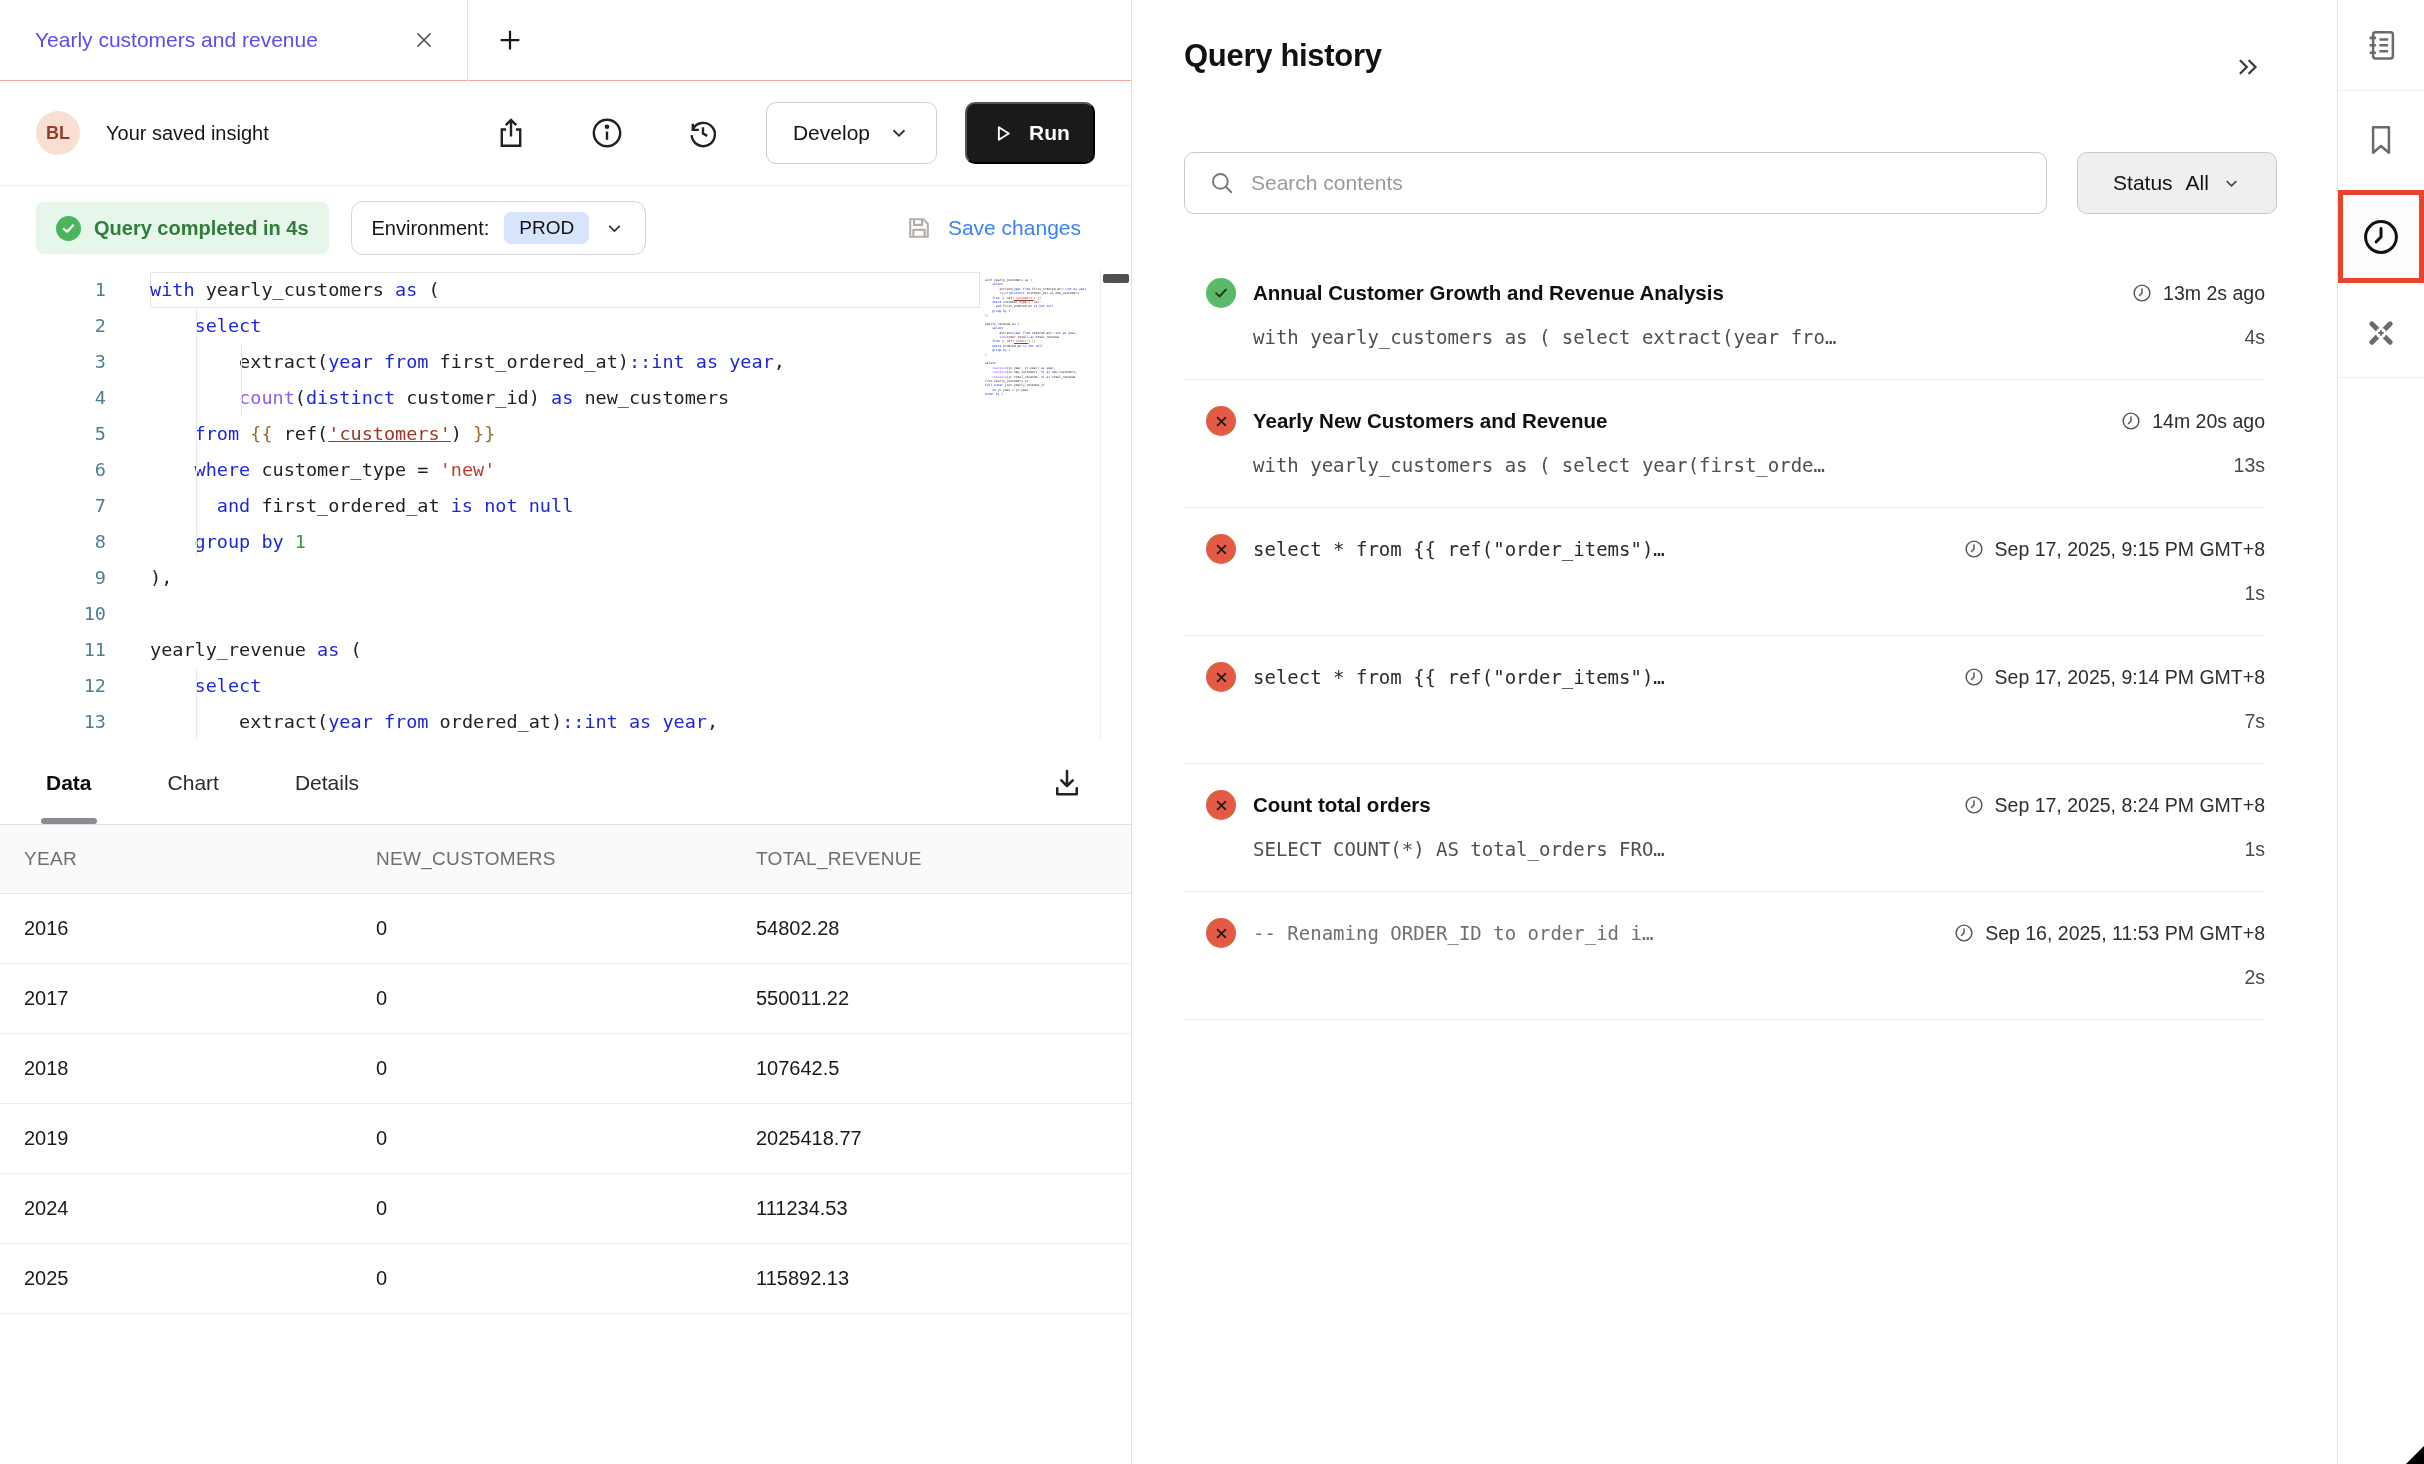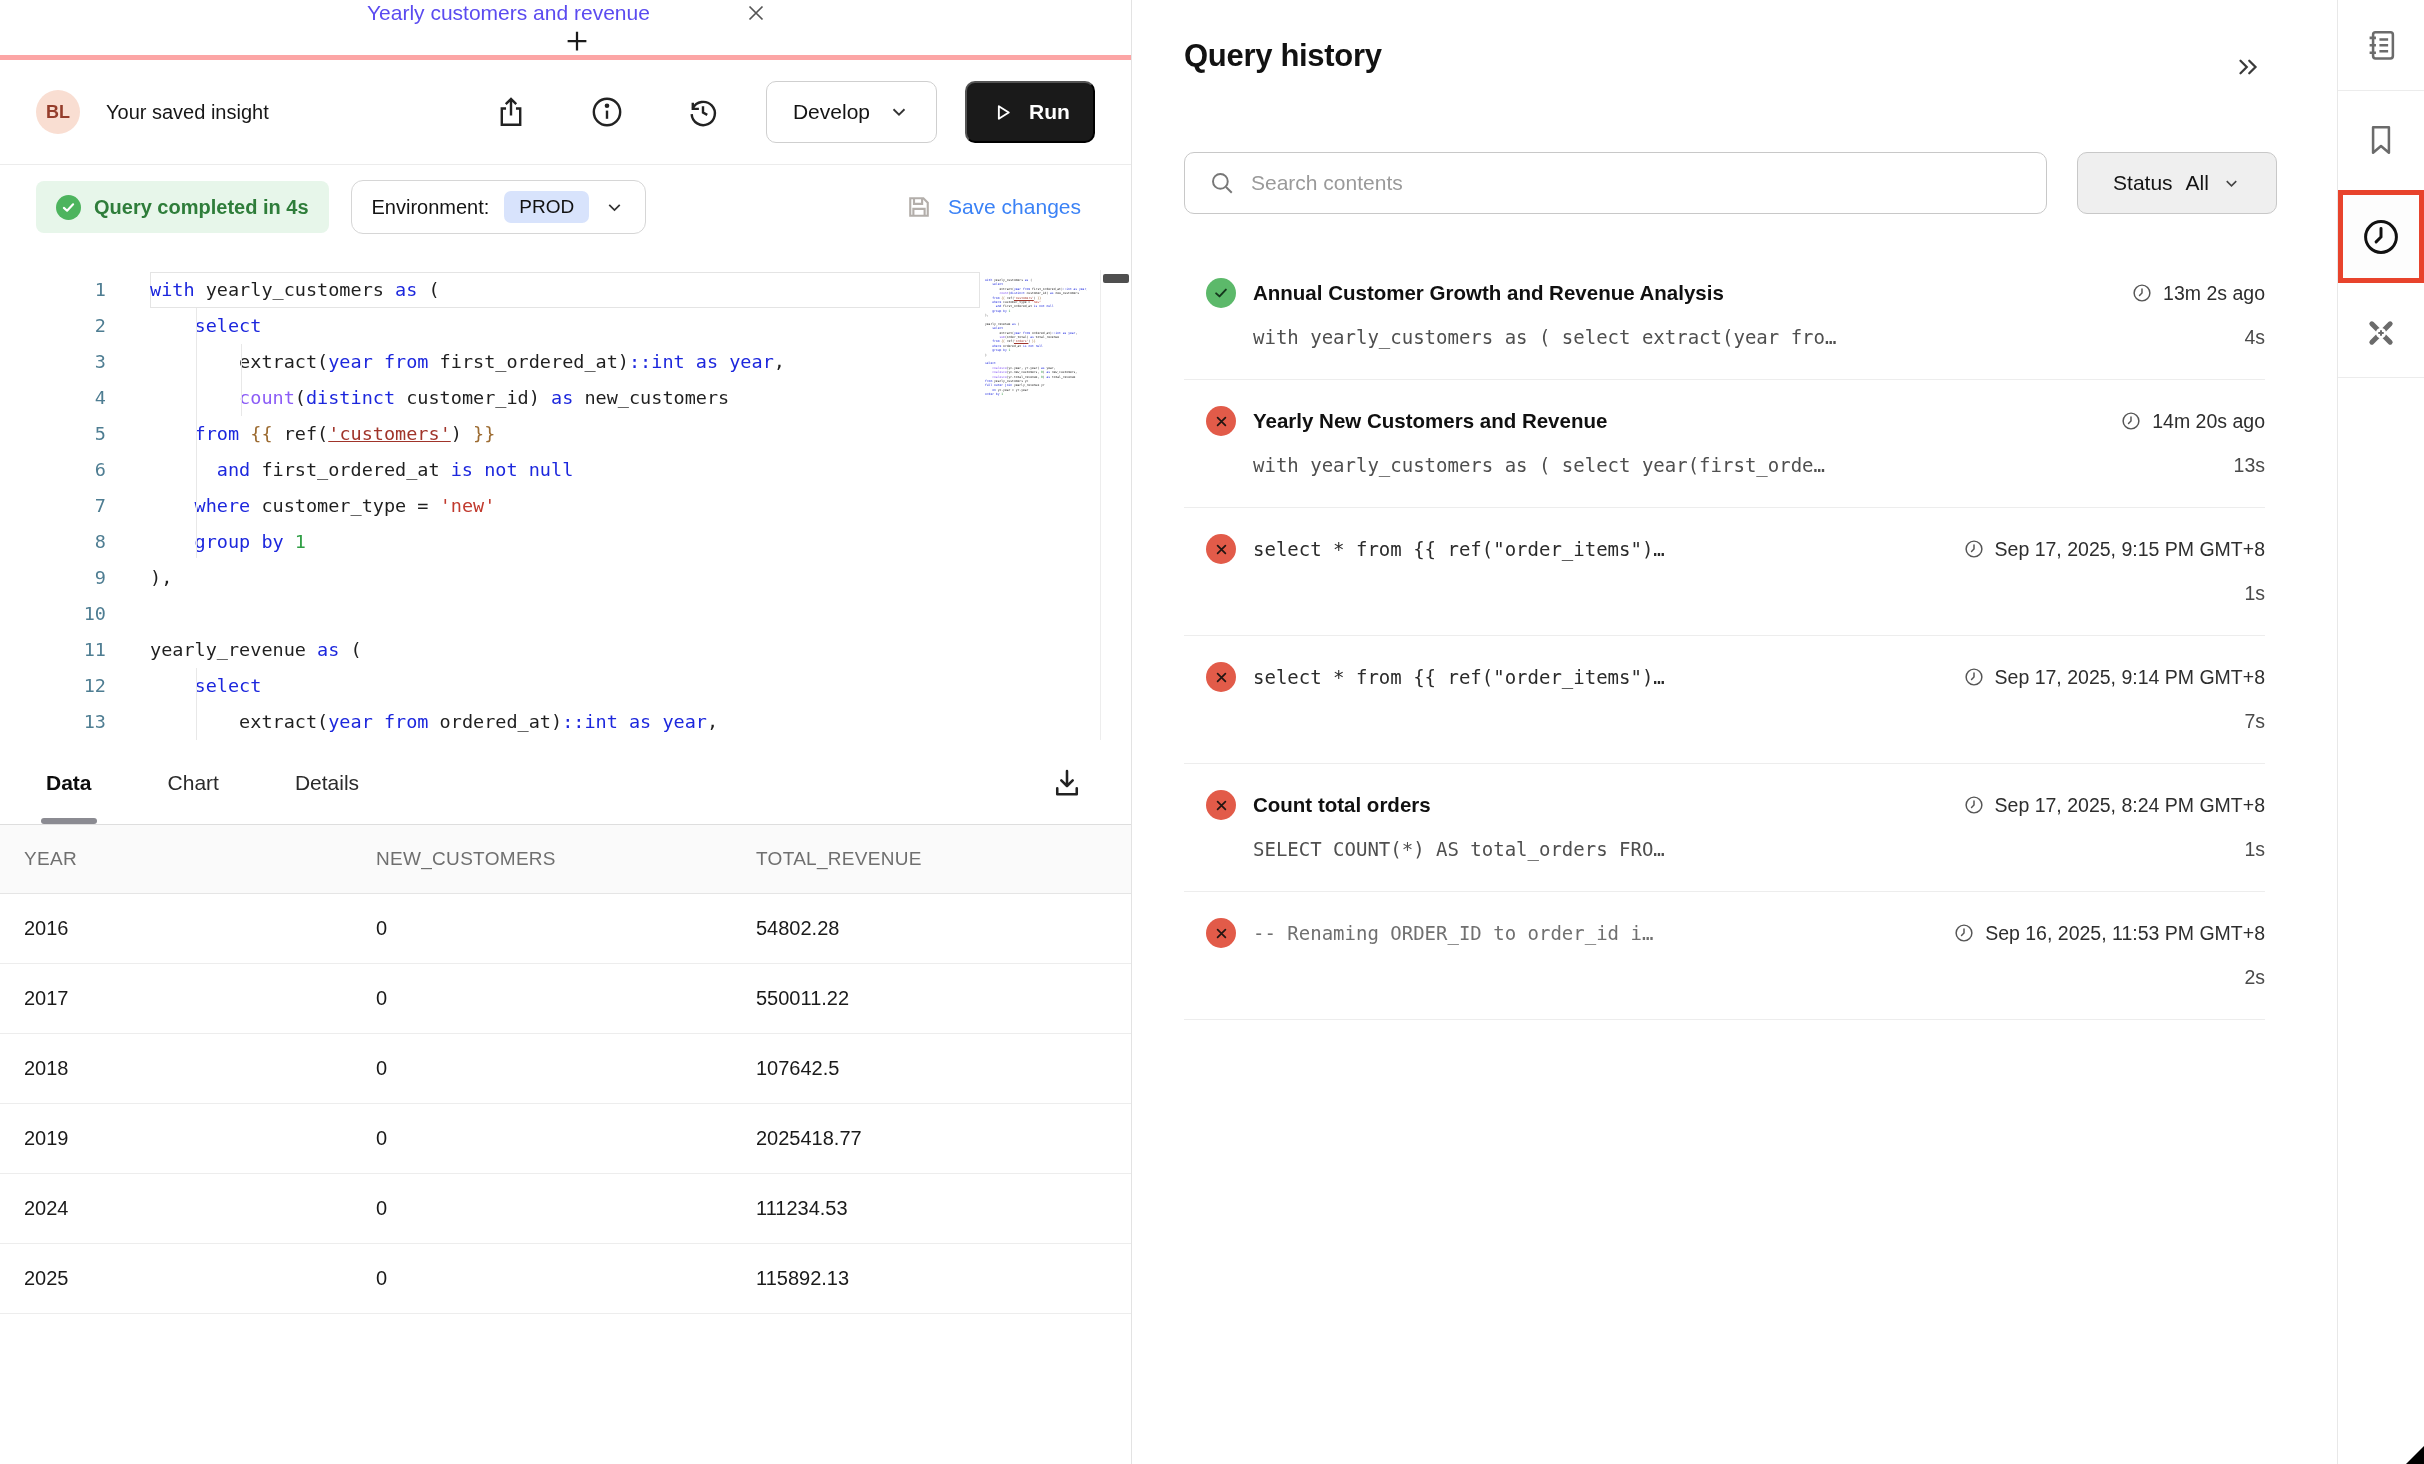--- a/index.html
+++ b/index.html
@@ -4,21 +4,21 @@
 <style>
   * { margin:0; padding:0; box-sizing:border-box; }
   html,body { background:#ffffff; }
   body { font-family:"Liberation Sans", sans-serif; color:#1a1a1a; }
   .app { position:relative; width:2424px; height:1464px; background:#fff; overflow:hidden; }
   svg { display:block; }
 
   
   .lp { position:absolute; left:0; top:0; width:1131px; height:1464px; background:#fff; }
 
-  .tabbar { height:60px; border-bottom:5px solid #fca5a5; display:flex; align-items:center;flex-direction:column; }
+  .tabbar { height:81px; border-bottom:1px solid #fca5a5; display:flex; align-items:center; }
   .tab { width:467px; height:100%; display:flex; align-items:center; padding:0 30px 0 35px; }
   .tab-label { color:#5b4bf0; font-size:21px; white-space:nowrap; }
   .tab-close { margin-left:auto; width:26px; height:26px; color:#555; }
   .tab-divider { width:1px; height:81px; background:#e7e7e7; }
   .tab-plus { margin-left:22px; width:40px; height:40px; display:flex; align-items:center; justify-content:center; }
 
   .hdr { height:105px; border-bottom:1px solid #ececec; display:flex; align-items:center; padding:0 36px; }
   .avatar { width:44px; height:44px; border-radius:50%; background:#f9ded2; color:#953d2b; font-weight:bold; font-size:18px; display:flex; align-items:center; justify-content:center; }
   .hdr-sub { margin-left:26px; font-size:20px; color:#161616; }
   .hdr-icons { margin-left:auto; display:flex; align-items:center; gap:62px; }
@@ -200,22 +200,22 @@
           <div class="ln">11</div>
           <div class="ln">12</div>
           <div class="ln">13</div>
         </div>
       <div class="codearea">
           <div class="cl active"><span class="tok-kw">with</span><span class="tok-t"> yearly_customers </span><span class="tok-kw">as</span><span class="tok-t"> (</span></div>
           <div class="cl"><span class="tok-t">    </span><span class="tok-kw">select</span></div>
           <div class="cl"><span class="tok-t">        extract(</span><span class="tok-kw">year</span><span class="tok-t"> </span><span class="tok-kw">from</span><span class="tok-t"> first_ordered_at)</span><span class="tok-kw">::int</span><span class="tok-t"> </span><span class="tok-kw">as</span><span class="tok-t"> </span><span class="tok-kw">year</span><span class="tok-t">,</span></div>
           <div class="cl"><span class="tok-t">        </span><span class="tok-fn">count</span><span class="tok-t">(</span><span class="tok-kw">distinct</span><span class="tok-t"> customer_id) </span><span class="tok-kw">as</span><span class="tok-t"> new_customers</span></div>
           <div class="cl"><span class="tok-t">    </span><span class="tok-kw">from</span><span class="tok-t"> </span><span class="tok-br">{{</span><span class="tok-t"> ref(</span><span class="tok-ref">'customers'</span><span class="tok-t">) </span><span class="tok-br">}}</span></div>
+          <div class="cl"><span class="tok-t">    </span><span class="tok-kw">where</span><span class="tok-t"> customer_type = </span><span class="tok-str">'new'</span></div>
           <div class="cl"><span class="tok-t">      </span><span class="tok-kw">and</span><span class="tok-t"> first_ordered_at </span><span class="tok-kw">is</span><span class="tok-t"> </span><span class="tok-kw">not</span><span class="tok-t"> </span><span class="tok-kw">null</span></div>
-          <div class="cl"><span class="tok-t">    </span><span class="tok-kw">where</span><span class="tok-t"> customer_type = </span><span class="tok-str">'new'</span></div>
           <div class="cl"><span class="tok-t">    </span><span class="tok-kw">group</span><span class="tok-t"> </span><span class="tok-kw">by</span><span class="tok-t"> </span><span class="tok-num">1</span></div>
           <div class="cl"><span class="tok-t">),</span></div>
           <div class="cl"></div>
           <div class="cl"><span class="tok-t">yearly_revenue </span><span class="tok-kw">as</span><span class="tok-t"> (</span></div>
           <div class="cl"><span class="tok-t">    </span><span class="tok-kw">select</span></div>
           <div class="cl"><span class="tok-t">        extract(</span><span class="tok-kw">year</span><span class="tok-t"> </span><span class="tok-kw">from</span><span class="tok-t"> ordered_at)</span><span class="tok-kw">::int</span><span class="tok-t"> </span><span class="tok-kw">as</span><span class="tok-t"> </span><span class="tok-kw">year</span><span class="tok-t">,</span></div>
         </div>
       <div class="minimap">
           <div class="cl active"><span class="tok-kw">with</span><span class="tok-t"> yearly_customers </span><span class="tok-kw">as</span><span class="tok-t"> (</span></div>
           <div class="cl"><span class="tok-t">    </span><span class="tok-kw">select</span></div>

